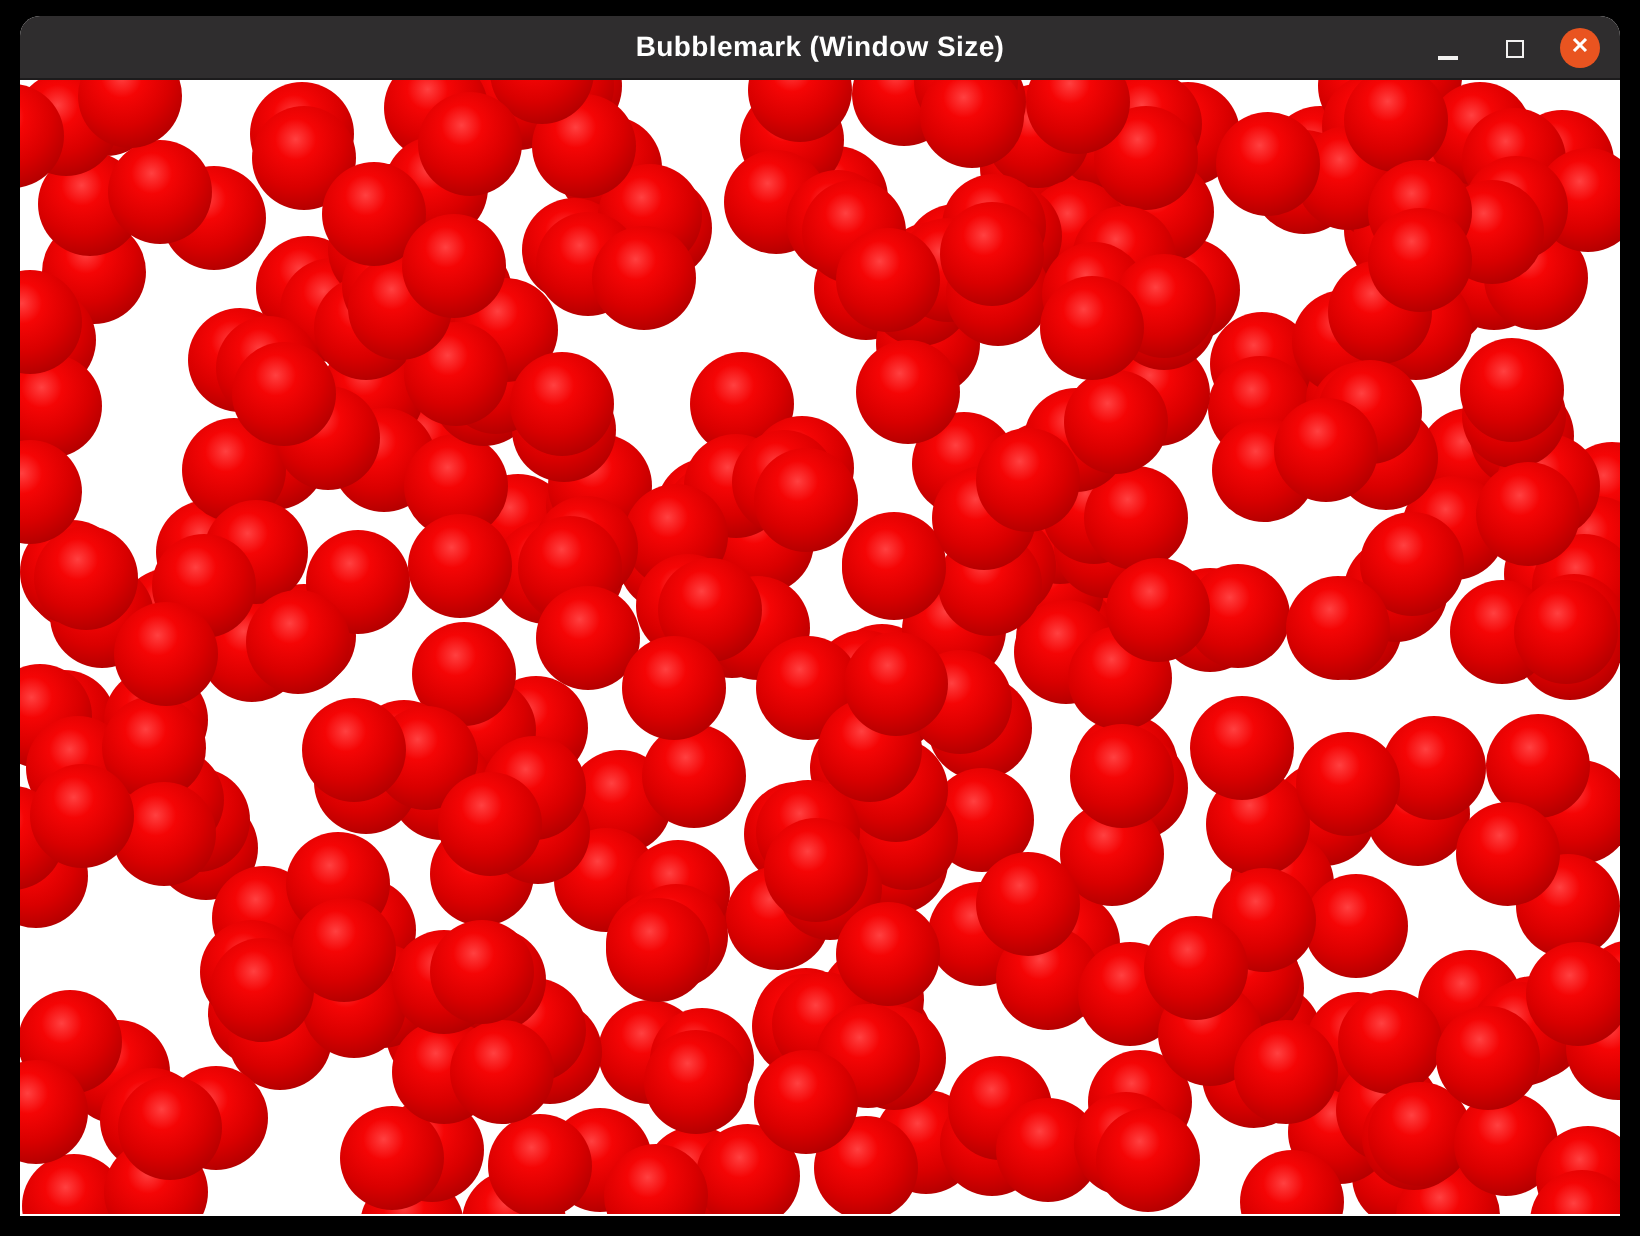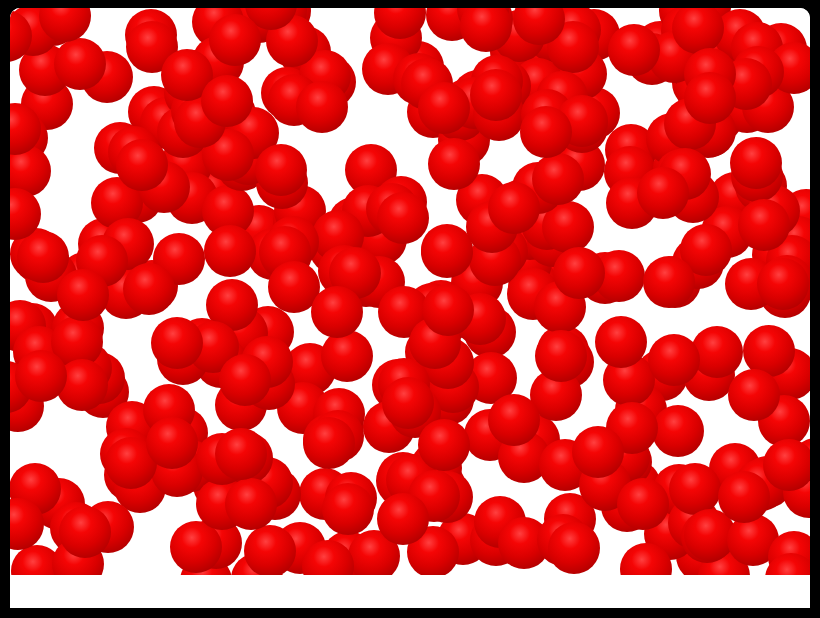--- a/index.html
+++ b/index.html
@@ -108,20 +108,35 @@
       var(--ball-mid, #d90000) 52%,
       var(--ball-rim, #9b0000) 96%);
   }
 </style>
 </head>
 <body>
 
 <div class="stage">
   <div class="window">
 
+    <div class="titlebar">
+      <div class="title">Bubblemark (Window Size)</div>
+
+      <div class="controls">
+        <button class="ctrl min" title="Minimize">
+          <span class="min-glyph"></span>
+        </button>
+        <button class="ctrl max" title="Maximize">
+          <span class="max-glyph"></span>
+        </button>
+        <button class="ctrl close" title="Close">
+          <span class="close-glyph">✕</span>
+        </button>
+      </div>
+    </div>
 
     <div class="content" id="canvas">
         <div class="ball" style="width: 52px; height: 52px; left: 117.742px; top: 78.0038px;"></div>
         <div class="ball" style="width: 52px; height: 52px; left: 626.103px; top: 340.731px;"></div>
         <div class="ball" style="width: 52px; height: 52px; left: 317.789px; top: 188.626px;"></div>
         <div class="ball" style="width: 52px; height: 52px; left: 395.569px; top: 285.632px;"></div>
         <div class="ball" style="width: 52px; height: 52px; left: 409.732px; top: 282.758px;"></div>
         <div class="ball" style="width: 52px; height: 52px; left: 504.362px; top: 78.4117px;"></div>
         <div class="ball" style="width: 52px; height: 52px; left: 337.565px; top: 196.784px;"></div>
         <div class="ball" style="width: 52px; height: 52px; left: 132.431px; top: 430.121px;"></div>

